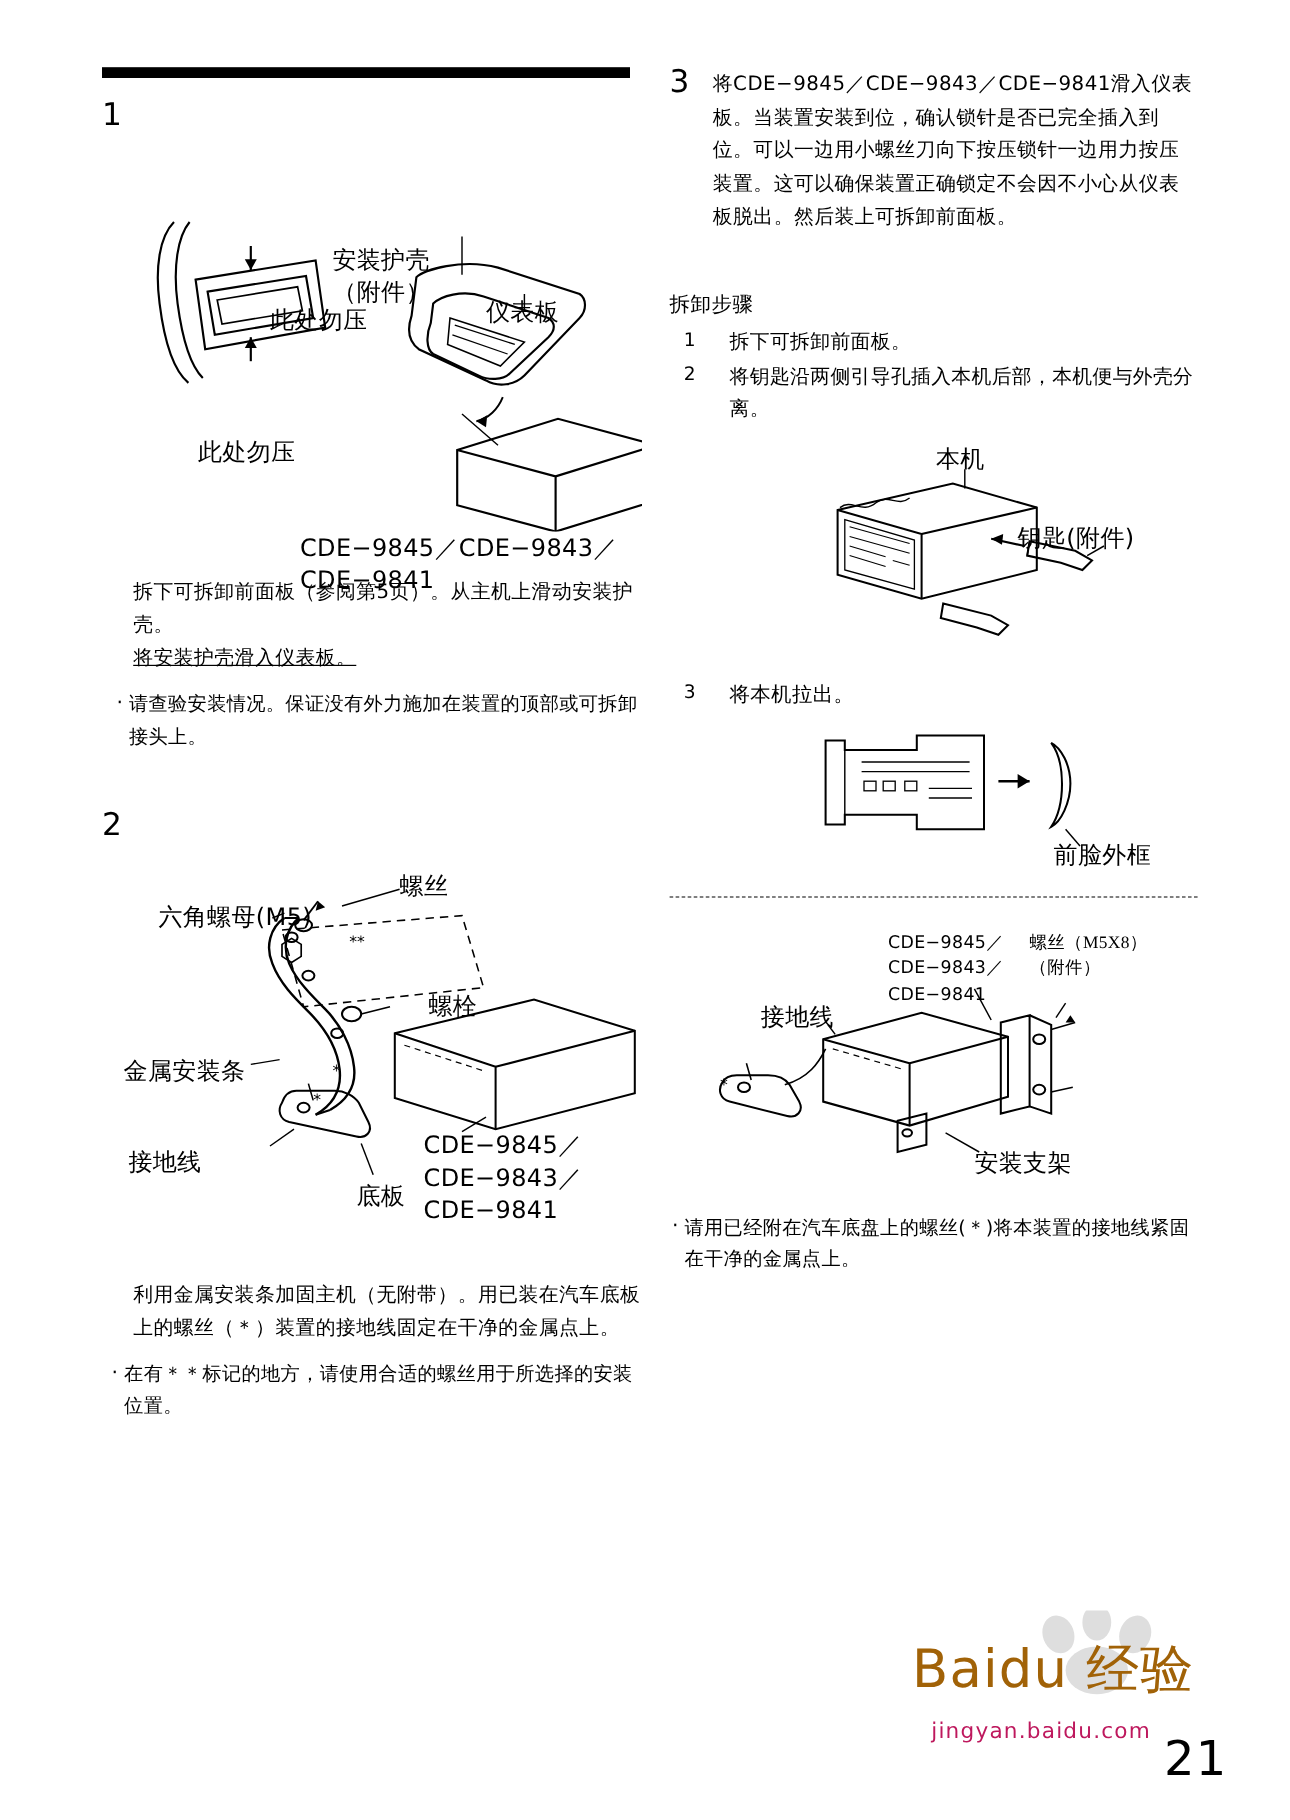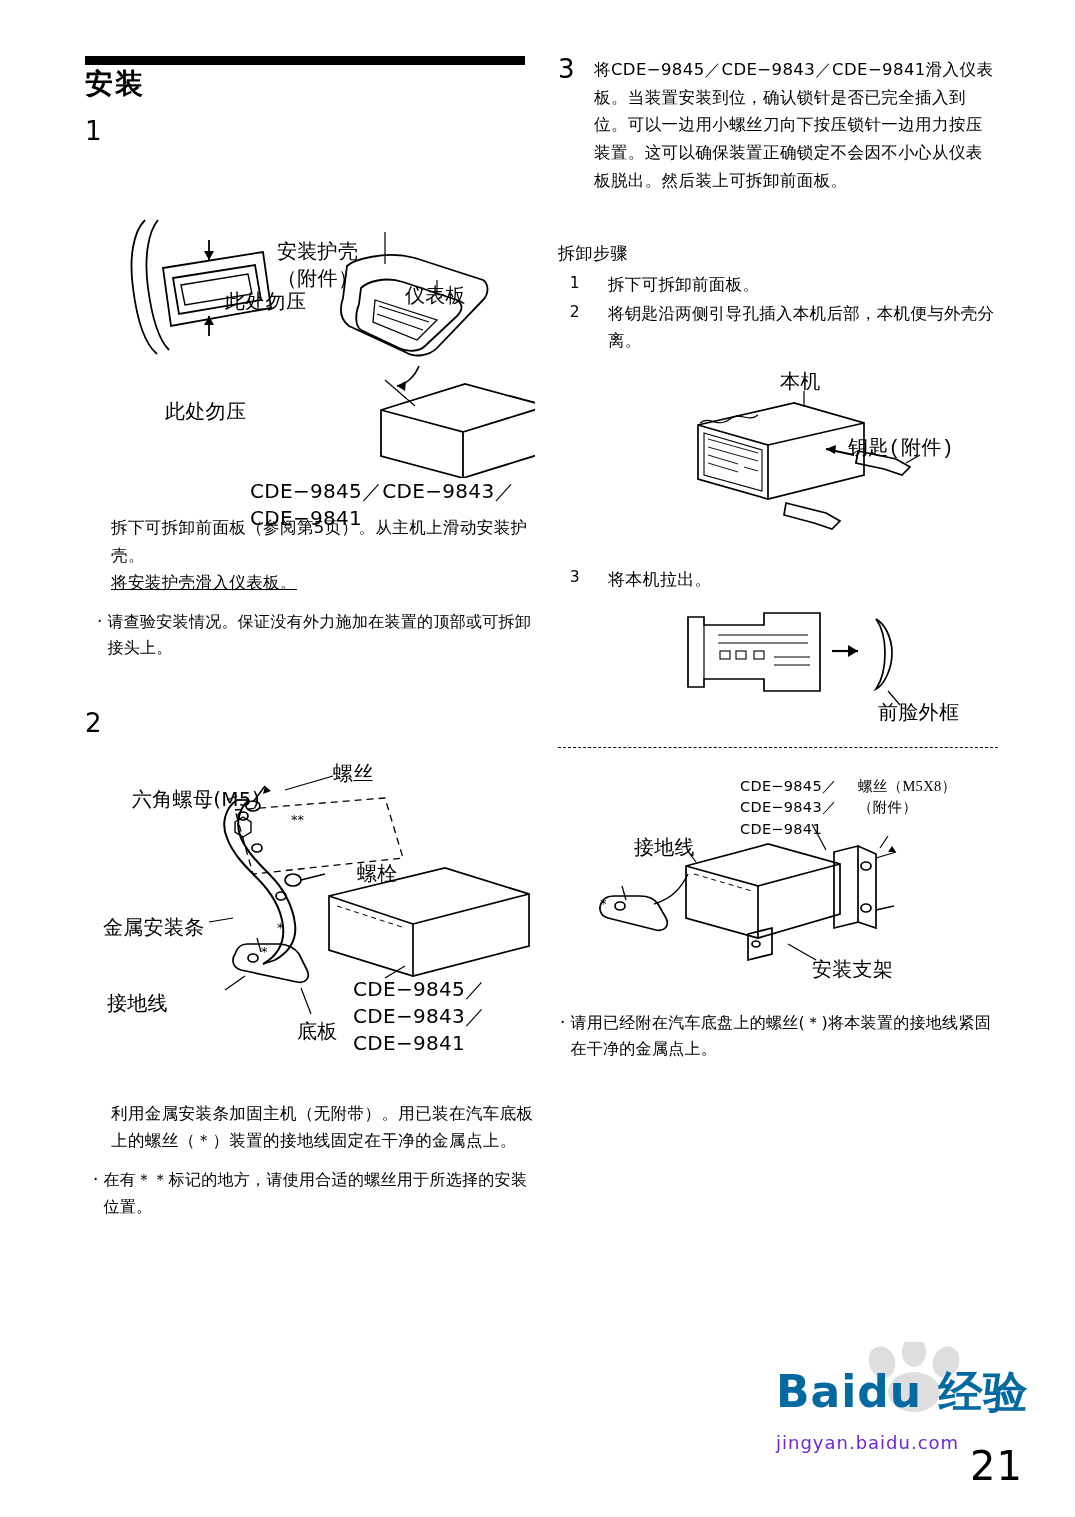--- a/index.html
+++ b/index.html
@@ -140,53 +140,52 @@
     position: absolute;
     left: 752px;
     top: 1340px;
     width: 300px;
     height: 130px;
     pointer-events: none;
     user-select: none;
   }
   .wm-main {
     font-size: 44px;
-    font-weight: bold;
-    color: #0369a1;
+    font-weight: normal;
+    color: #a16207;
     letter-spacing: 1px;
     line-height: 1;
     position: absolute;
-    left: 24px;
+    left: 8px;
     top: 30px;
     white-space: nowrap;
   }
   .wm-sub {
     position: absolute;
     left: 24px;
     top: 92px;
     font-size: 18px;
-    color: #6d28d9;
+    color: #be185d;
     letter-spacing: 1px;
   }
   .wm-paw {
     position: absolute;
     left: 108px;
     top: 2px;
   }
 </style>
 </head>
 <body>
 
 <div class="page">
 
   <div class="col-left">
 
     <div>
       <div class="heading-rule"></div>
-      <div class="heading-text">安装</div>
     </div>
 
     <div style="position:relative; margin-top:18px;">
       <div class="step-num">1</div>
 
       <div class="figure" style="height:360px; margin-top:4px;">
 
         <svg class="abs" style="left:0px; top:0px;" width="450" height="330" viewBox="0 0 450 330">
           <g fill="none" stroke="#000" stroke-width="1.8">
 
@@ -327,21 +326,21 @@
         <div class="sub-item">
           <div class="sub-num">1</div>
           <div class="sub-body">拆下可拆卸前面板。</div>
         </div>
         <div class="sub-item">
           <div class="sub-num">2</div>
           <div class="sub-body">将钥匙沿两侧引导孔插入本机后部，本机便与外壳分离。</div>
         </div>
       </div>
 
-      <div class="figure" style="height:200px; margin-top:8px;font-family:Liberation Mono, monospace;">
+      <div class="figure" style="height:200px; margin-top:8px;">
         <svg class="abs" style="left:0px; top:0px;" width="440" height="200" viewBox="0 0 440 200">
           <g fill="none" stroke="#000" stroke-width="1.7">
 
             <path d="M140 62 L236 40 L306 60 L306 112 L210 136 L140 116 Z"></path>
             <path d="M140 62 L210 82 L210 136"></path>
             <path d="M210 82 L306 60"></path>
 
             <path d="M146 70 L204 87 L204 128 L146 112 Z" stroke-width="1.1"></path>
             <path d="M150 76 L200 90" stroke-width="0.9"></path>
             <path d="M150 84 L200 98" stroke-width="0.9"></path>

